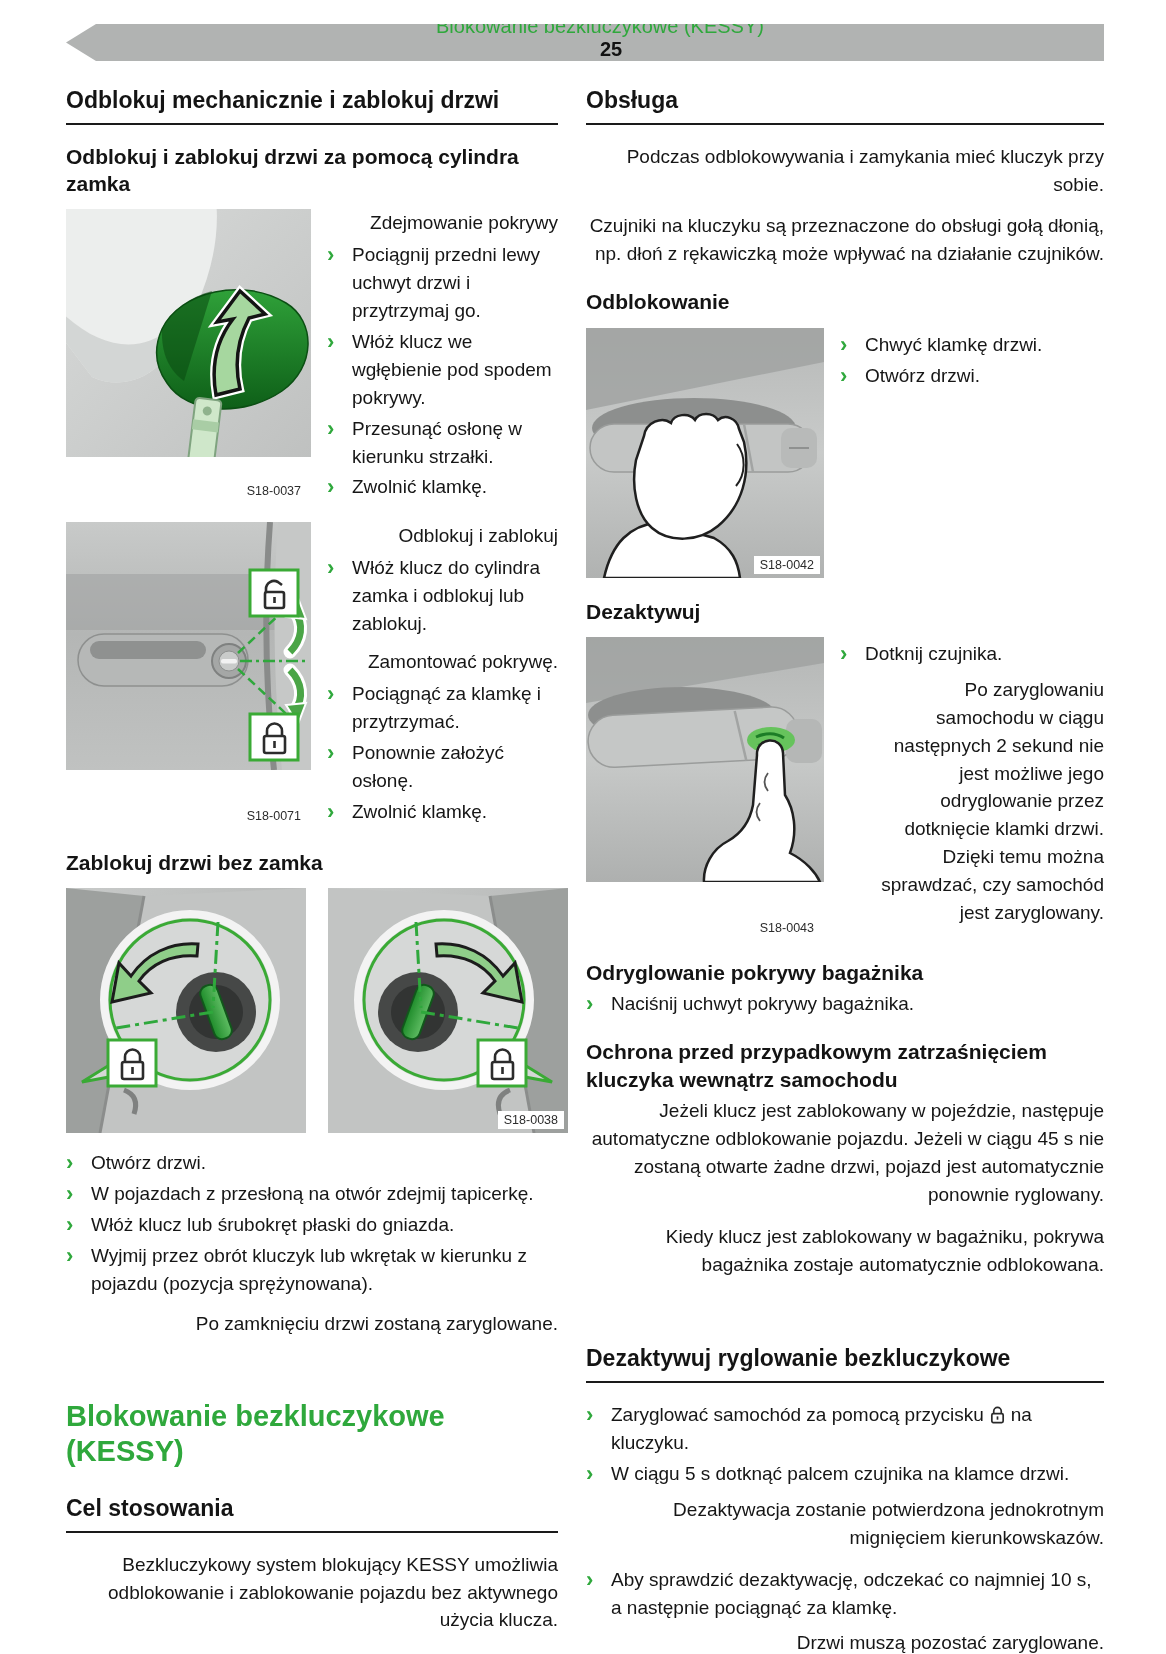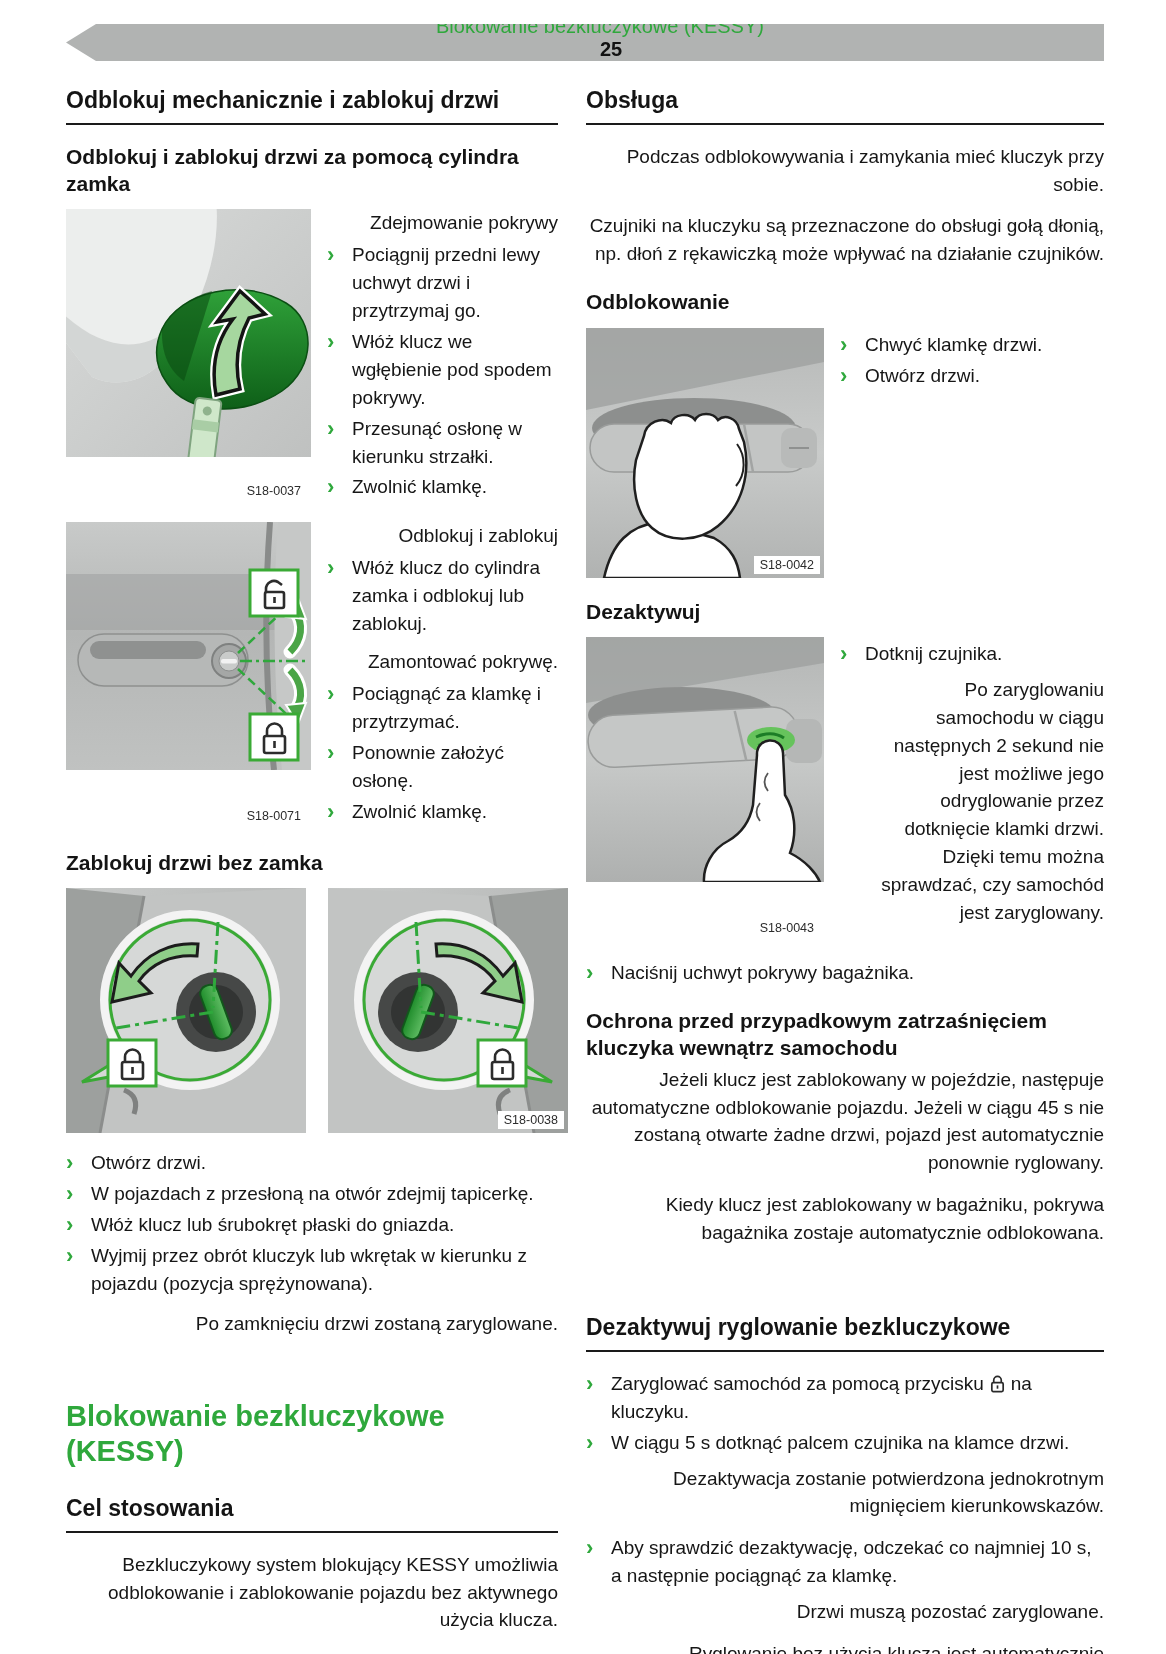--- a/index.html
+++ b/index.html
@@ -345,20 +345,21 @@
       </div>
       <div class="figtext">
         <div class="b">
                 <span class="chev">›</span>
                 <span class="bt">Dotknij czujnika.</span>
               </div>
         <p class="note">Po zaryglowaniu samochodu w ciągu następnych 2 sekund nie jest możliwe jego odryglowanie przez dotknięcie klamki drzwi. Dzięki temu można sprawdzać, czy samochód jest zaryglowany.</p>
       </div>
     </div>
 
+    <div class="h-bold tight" style="margin-top:6px">Odryglowanie pokrywy bagażnika</div>
     <div class="b">
             <span class="chev">›</span>
             <span class="bt">Naciśnij uchwyt pokrywy bagażnika.</span>
           </div>
 
     <div class="h-bold tight">Ochrona przed przypadkowym zatrzaśnięciem kluczyka wewnątrz samochodu</div>
     <p>Jeżeli klucz jest zablokowany w pojeździe, następuje automatyczne odblokowanie pojazdu. Jeżeli w ciągu 45 s nie zostaną otwarte żadne drzwi, pojazd jest automatycznie ponownie ryglowany.</p>
     <p>Kiedy klucz jest zablokowany w bagażniku, pokrywa bagażnika zostaje automatycznie odblokowana.</p>
 
     <div class="h-under gap-top">Dezaktywuj ryglowanie bezkluczykowe</div>

